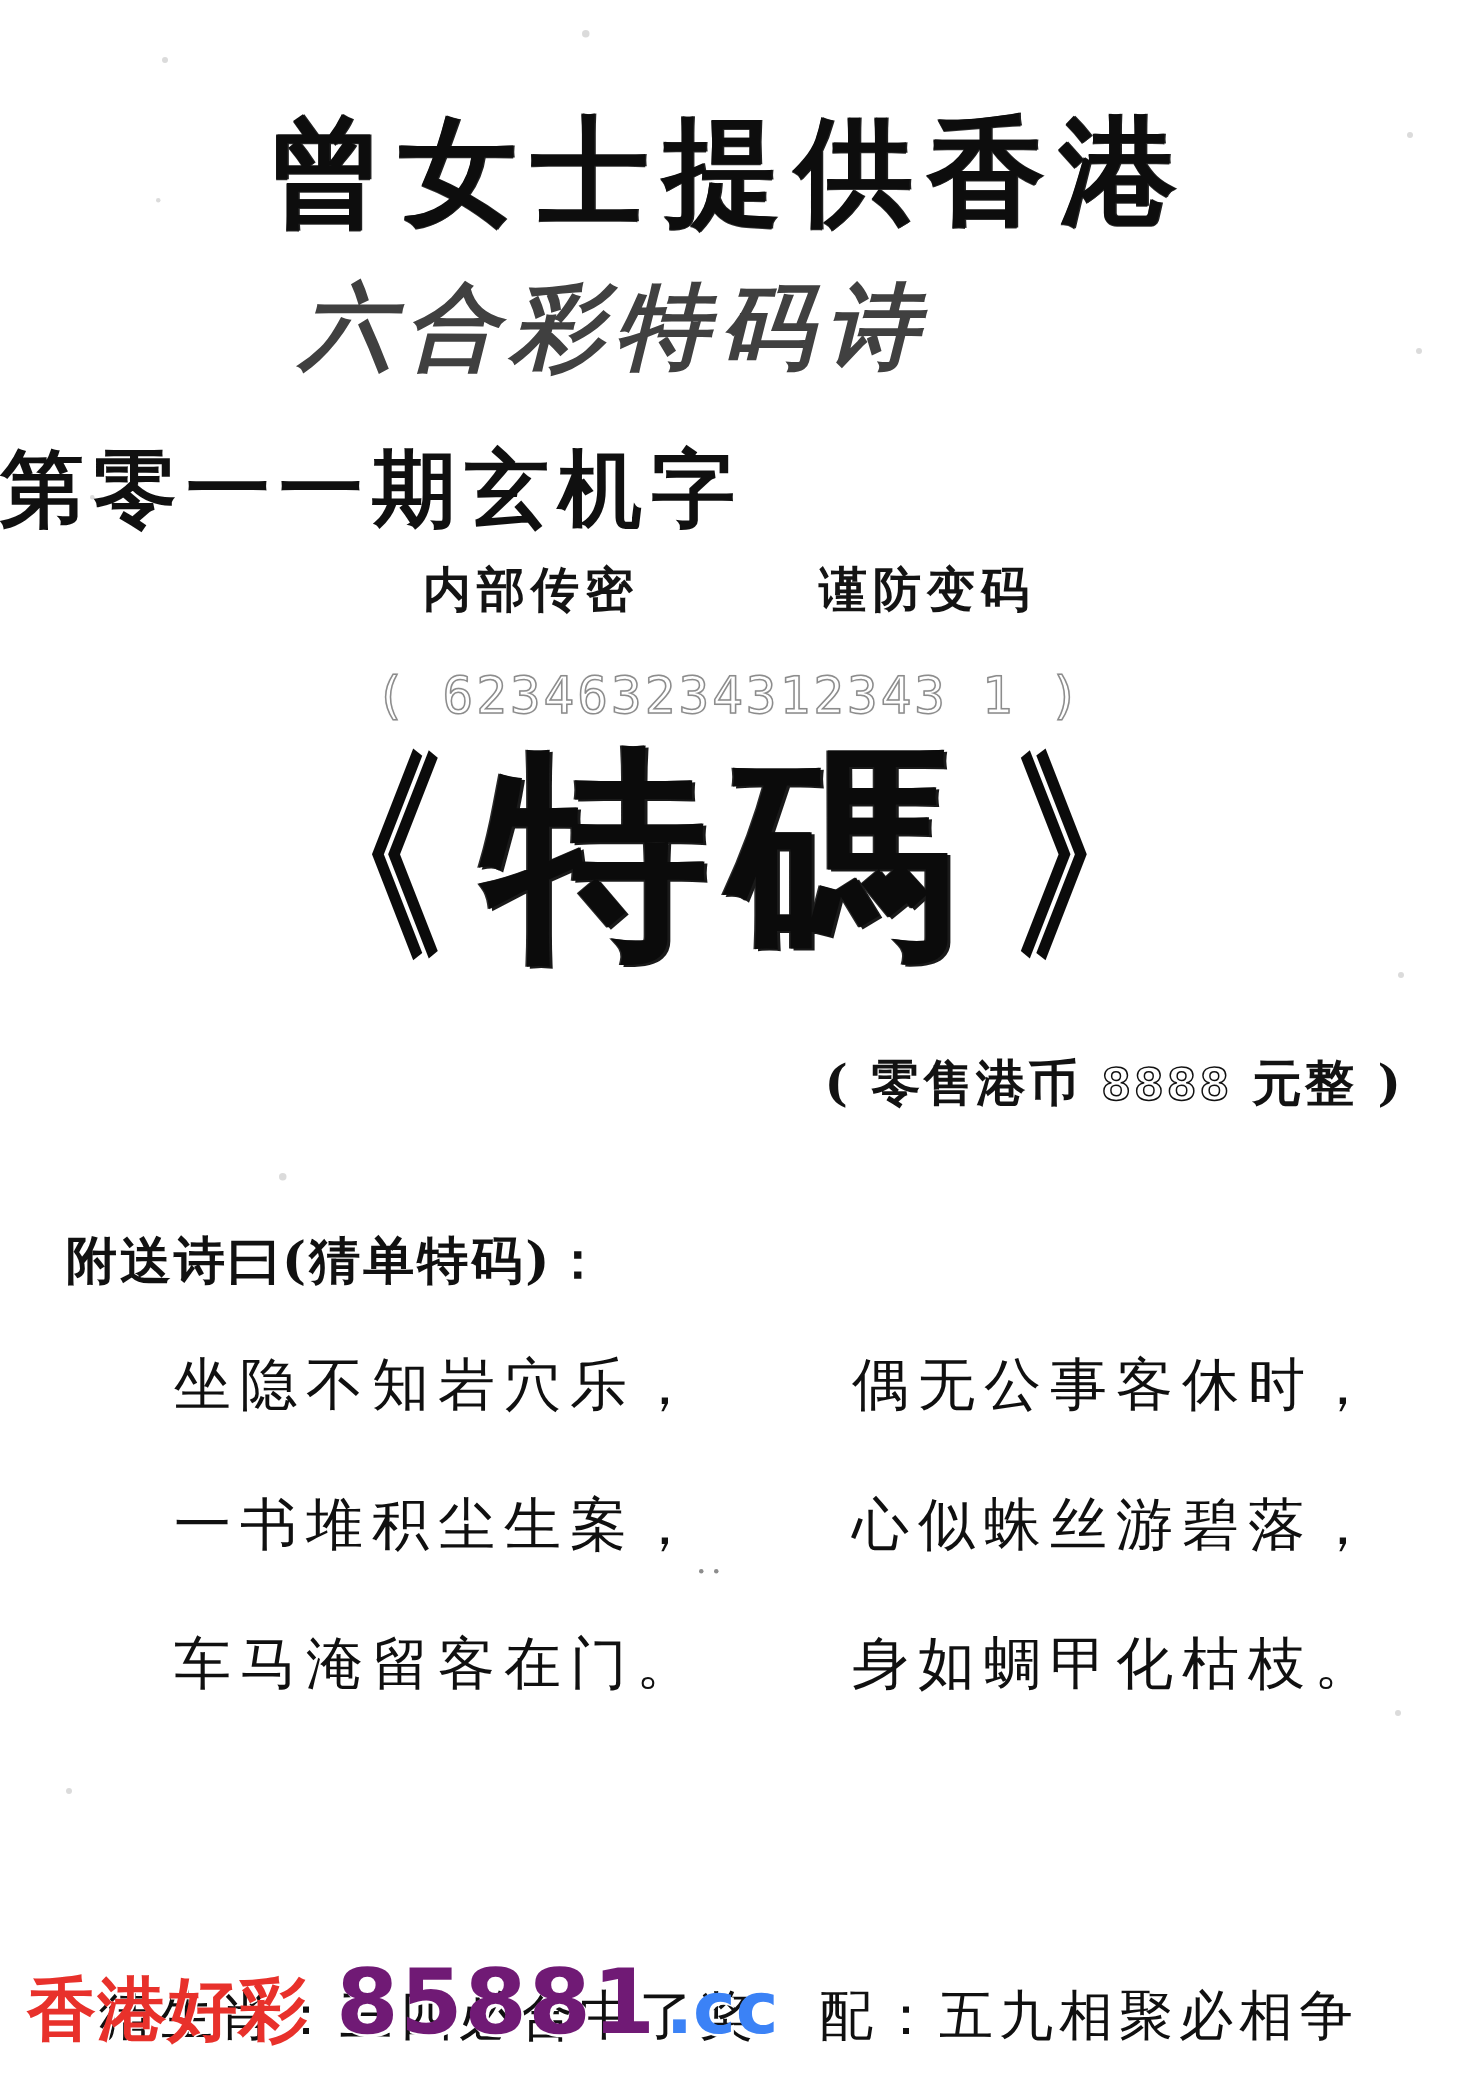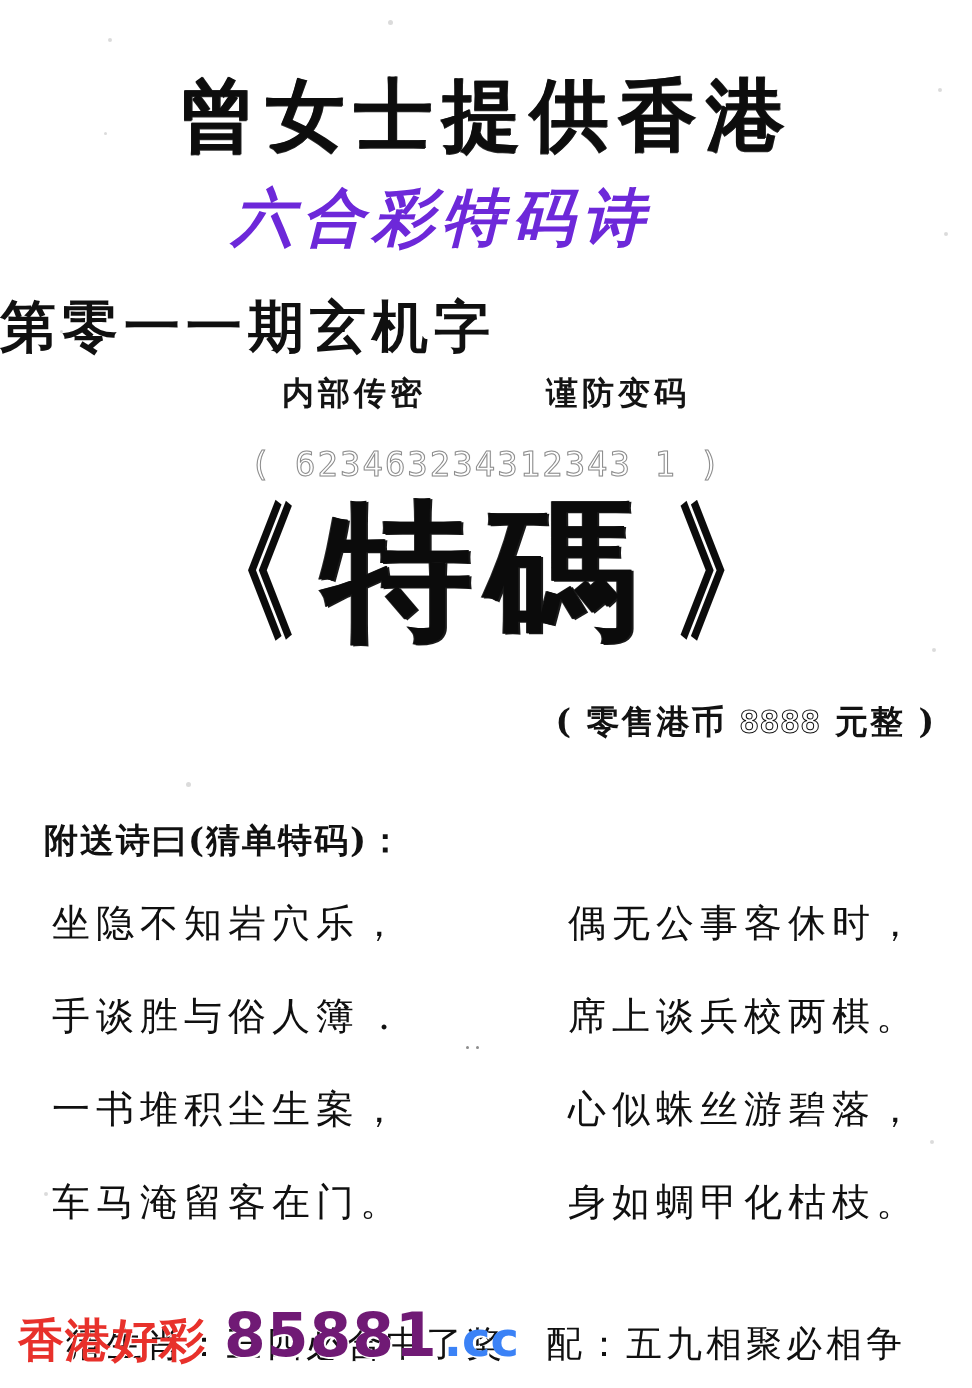--- a/index.html
+++ b/index.html
@@ -46,23 +46,22 @@
   .title-sub {
     position: absolute;
     top: 136px;
     left: 0;
     width: 820px;
     text-align: center;
     font-size: 62px;
     line-height: 1;
     font-weight: bold;
     letter-spacing: 8px;
-    color: #6d28d9;
+    color: #404040;
     font-style: italic;
-    padding-left: 32px;
   }
   .title-issue {
     position: absolute;
     top: 242px;
     left: 0;
     width: 972px;
     font-size: 56px;
     line-height: 1;
     font-weight: bold;
     letter-spacing: 6px;
@@ -128,21 +127,21 @@
     top: 700px;
     right: 36px;
     font-size: 33px;
     font-weight: bold;
     letter-spacing: 2px;
     color: #121212;
   }
   .price .num {
     -webkit-text-stroke: 1px #111;
     color: #fff;
-    font-family: Liberation Sans, sans-serif;
+    font-family: Liberation Mono, monospace;
   }
 
   .poem-head {
     position: absolute;
     top: 818px;
     left: 44px;
     font-size: 34px;
     font-weight: bold;
     letter-spacing: 2px;
     color: #111;
@@ -158,21 +157,21 @@
     display: flex;
     margin-bottom: 42px;
     font-size: 38px;
     letter-spacing: 6px;
     color: #101010;
   }
   .poem-col {
     width: 486px;
     box-sizing: border-box;
   }
-  .poem-col.left { padding-left: 52px; }
+  .poem-col.left { padding-left: 116px; }
   .poem-col.right { padding-left: 82px; }
 
   .bottom-line {
     position: absolute;
     top: 1320px;
     left: 0;
     width: 972px;
     display: flex;
     justify-content: center;
     font-size: 36px;
@@ -264,24 +263,20 @@
   </div>
 
   <div class="poem-head">附送诗曰(猜单特码)：</div>
 
   <div class="poem">
     <div class="poem-row">
       <div class="poem-col left">坐隐不知岩穴乐，</div>
       <div class="poem-col right">偶无公事客休时，</div>
     </div>
     <div class="poem-row">
-      <div class="poem-col left">手谈胜与俗人簿 .</div>
-      <div class="poem-col right">席上谈兵校两棋。</div>
-    </div>
-    <div class="poem-row">
       <div class="poem-col left">一书堆积尘生案，</div>
       <div class="poem-col right">心似蛛丝游碧落，</div>
     </div>
     <div class="poem-row">
       <div class="poem-col left">车马淹留客在门。</div>
       <div class="poem-col right">身如蜩甲化枯枝。</div>
     </div>
   </div>
 
   <div class="bottom-line">猜生肖：三四必合中了奖　配：五九相聚必相争</div>

